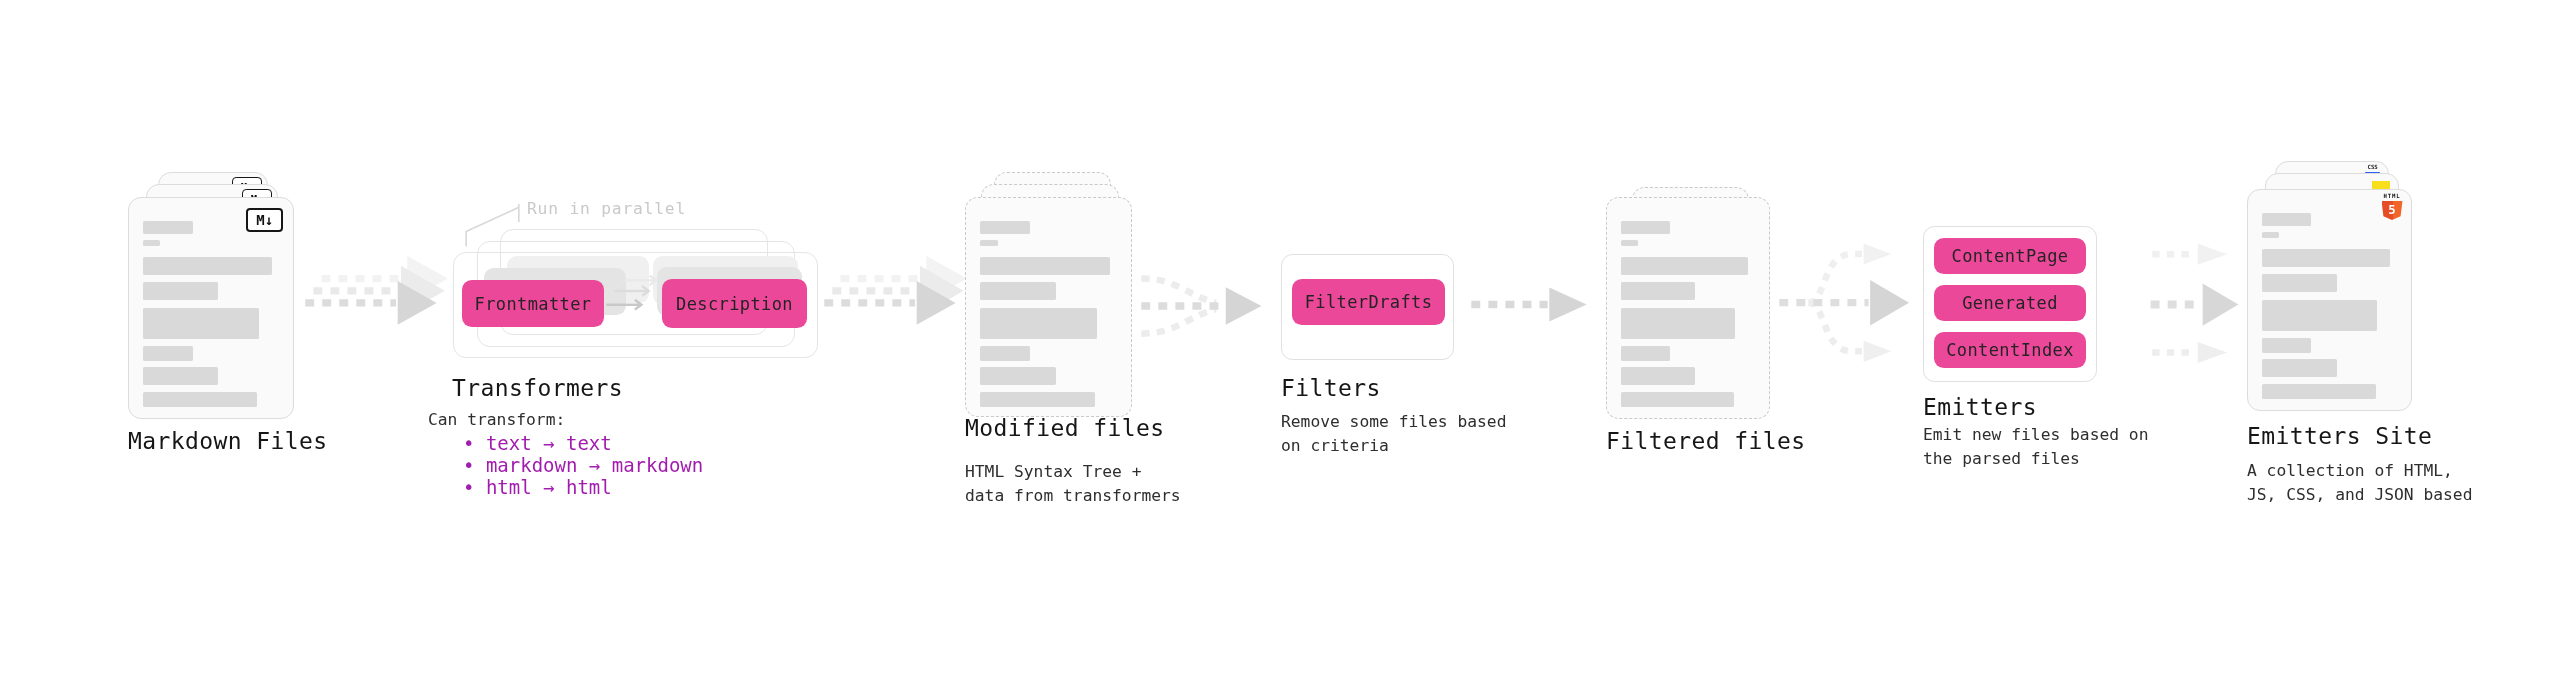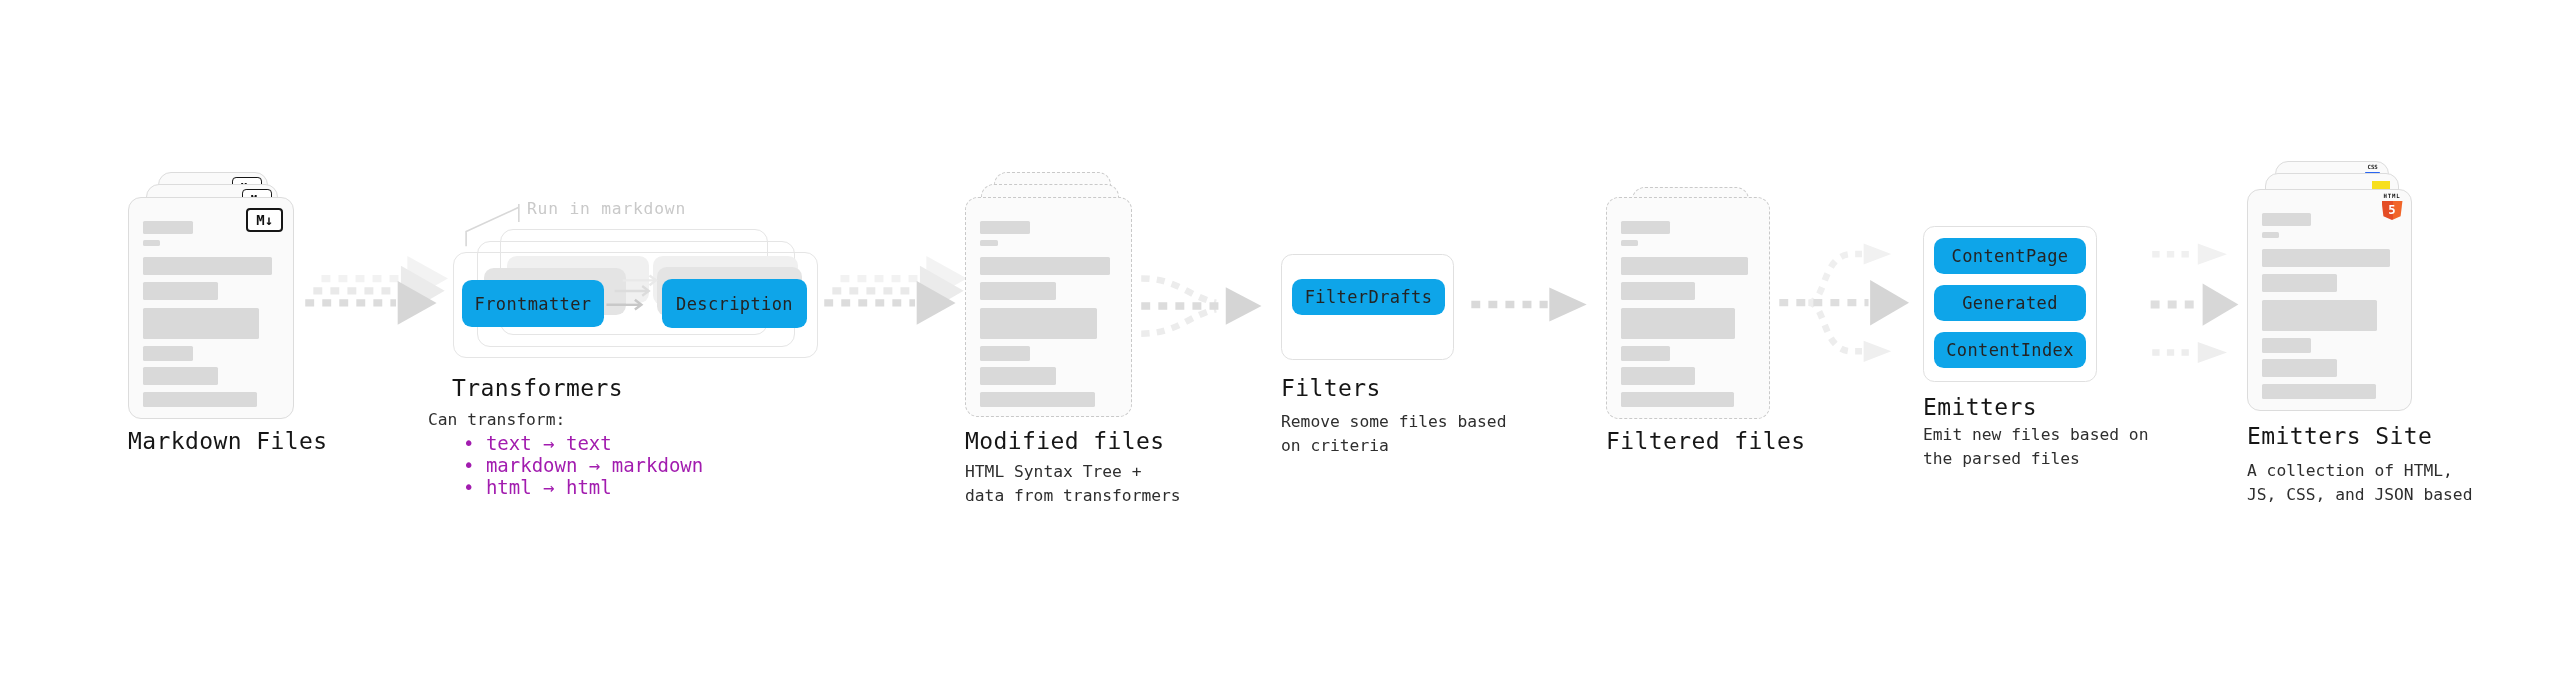--- a/index.html
+++ b/index.html
@@ -33,21 +33,21 @@
   .shield{
     width:21px;height:19.5px;margin:0.8px auto 0;
     background:linear-gradient(90deg,#e44d26 50%,#f16529 50%);
     clip-path:polygon(0 0,100% 0,91% 80%,50% 100%,9% 80%);
     color:#fff;font-size:12.2px;font-weight:bold;line-height:18px;text-align:center;
   }
   
   .obox{position:absolute;border:1.6px solid #e5e5e5;border-radius:13px;box-sizing:border-box;background:transparent;}
   .fbox{position:absolute;border:1.6px solid #e0e0e0;border-radius:11.4px;box-sizing:border-box;background:#ffffff;}
   .pill{
-    position:absolute;background:#0ea5e9;border-radius:9.8px;box-sizing:border-box;
+    position:absolute;background:#ec4899;border-radius:9.8px;box-sizing:border-box;
     display:flex;align-items:center;justify-content:center;
     font-size:17px;color:#242424;letter-spacing:0.4px;
   }
   .pill.g1{background:#e4e4e4;}
   .pill.g2{background:#f0f0f0;}
   
   .stage-label{position:absolute;font-size:23px;font-weight:500;color:#161616;white-space:nowrap;letter-spacing:0.4px;}
   .sub{position:absolute;font-size:16.3px;color:#2e2e2e;white-space:nowrap;}
   .sub .line{line-height:23.6px;}
   .bullets{position:absolute;font-size:19px;color:#a21caf;white-space:nowrap;}
@@ -99,21 +99,21 @@
     <div class="obox" style="left:500px;top:229px;width:268px;height:106px;"></div>
     <div class="obox" style="left:477px;top:241px;width:318px;height:106px;"></div>
     <div class="obox" style="left:453px;top:252px;width:365px;height:106px;"></div>
 
     <div class="abs" style="left:458px;top:195px;">
       <svg width="73" height="57" viewBox="0 0 90 70">
         <polyline points="10,63 10,45 75,15" fill="none" stroke="#d8d8d8" stroke-width="2"></polyline>
         <line x1="75" y1="11" x2="75" y2="33" stroke="#d8d8d8" stroke-width="2"></line>
       </svg>
     </div>
-    <div class="annotation" style="left:527px;top:199px;">Run in markdown</div>
+    <div class="annotation" style="left:527px;top:199px;">Run in parallel</div>
 
     <div class="pill g2" style="left:507px;top:256px;width:142px;height:47px;"></div>
     <div class="pill g1" style="left:484px;top:268px;width:142px;height:47px;"></div>
     <div class="pill" style="left:462px;top:280px;width:142px;height:47px;z-index:4;">Frontmatter</div>
 
     <div class="abs" style="left:604px;top:268px;z-index:4;">
       <svg width="65" height="45" viewBox="0 0 80 55" fill="none">
         <g stroke="#e9e9e9" stroke-width="3">
             <line x1="23" y1="15" x2="62" y2="15"></line>
             <polyline points="56,9 64,15 56,21"></polyline>
@@ -161,39 +161,39 @@
           <div class="bar" style="width: 37%; height: 13px; margin-top: 0px;"></div>
           <div class="bar" style="width: 13%; height: 6.5px; margin-top: 5.7px;"></div>
           <div class="bar" style="width: 96%; height: 18px; margin-top: 10.6px;"></div>
           <div class="bar" style="width: 56%; height: 18px; margin-top: 7.3px;"></div>
           <div class="bar" style="width: 86%; height: 31px; margin-top: 8.1px;"></div>
           <div class="bar" style="width: 37%; height: 14.6px; margin-top: 7.3px;"></div>
           <div class="bar" style="width: 56%; height: 18px; margin-top: 5.7px;"></div>
           <div class="bar" style="width: 85%; height: 14.6px; margin-top: 7.3px;"></div>
         </div>
     </div>
-    <div class="stage-label" style="left:965px;top:428px;">Modified files</div>
+    <div class="stage-label" style="left:965px;top:415px;">Modified files</div>
     <div class="sub" style="left:965px;top:460px;">
       <div class="line">HTML Syntax Tree +</div>
       <div class="line">data from transformers</div>
     </div>
   </div>
 
   <div class="abs" style="left:1138px;top:267px;">
     <svg width="130" height="78" viewBox="0 0 160 96" fill="none">
       <path d="M 4 14 C 48 14 62 36 96 44" stroke="#ececec" stroke-width="8" stroke-dasharray="10 9"></path>
       <path d="M 4 82 C 48 82 62 60 96 52" stroke="#ececec" stroke-width="8" stroke-dasharray="10 9"></path>
       <line x1="4" y1="48" x2="106" y2="48" stroke="#dcdcdc" stroke-width="9" stroke-dasharray="11 10"></line>
       <polygon points="108,25 152,48 108,71" fill="#d5d5d5"></polygon>
     </svg>
   </div>
 
   <div>
     <div class="fbox" style="left:1281px;top:254px;width:173px;height:106px;"></div>
-    <div class="pill" style="left:1292px;top:279px;width:153px;height:36px;">FilterDrafts</div>
+    <div class="pill" style="left:1292px;top:279px;width:153px;height:46px;">FilterDrafts</div>
     <div class="stage-label" style="left:1281px;top:375px;">Filters</div>
     <div class="sub" style="left:1281px;top:410px;">
       <div class="line">Remove some files based</div>
       <div class="line">on criteria</div>
     </div>
   </div>
 
   <div class="abs" style="left:1468px;top:285px;">
     <svg width="122" height="39" viewBox="0 0 150 48">
       <line x1="4" y1="24" x2="98" y2="24" stroke="#d9d9d9" stroke-width="9" stroke-dasharray="11 10"></line>

